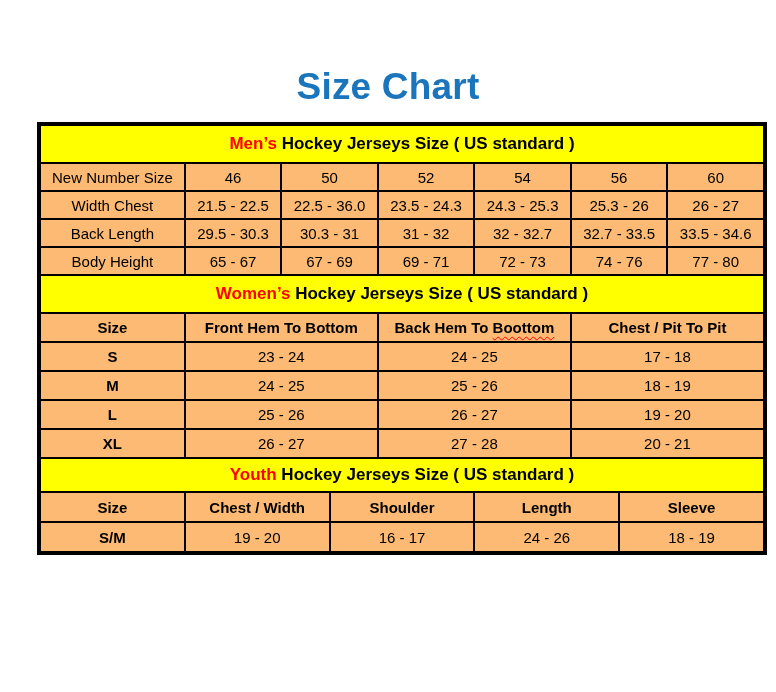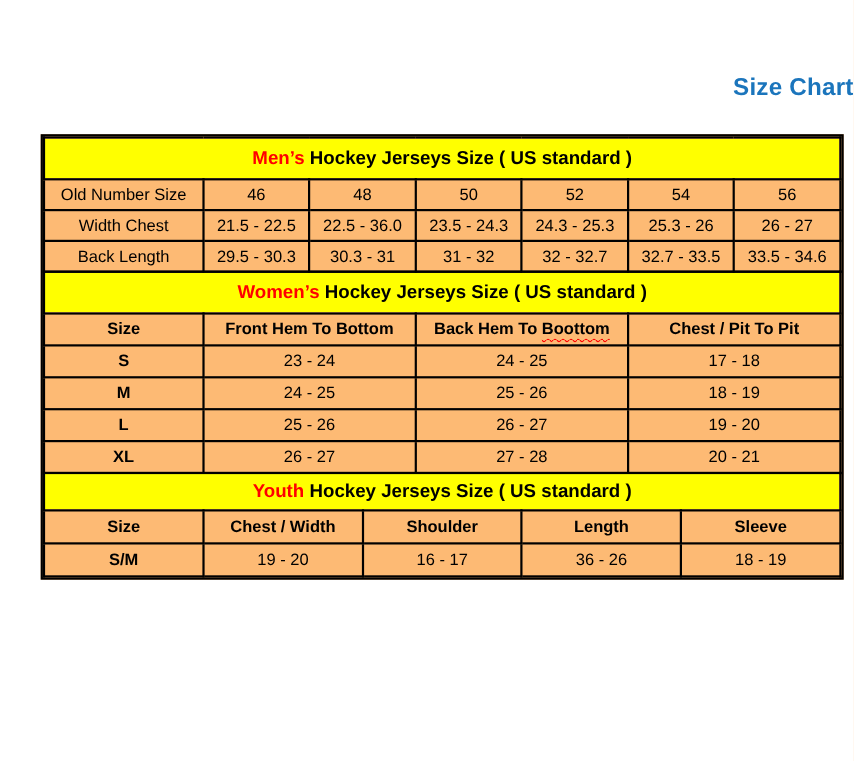--- a/index.html
+++ b/index.html
@@ -6,22 +6,22 @@
   html, body { background: #ffffff; }
   body {
     width: 776px; height: 692px;
     font-family: "Liberation Sans", sans-serif;
     color: #000;
   }
   .page { position: relative; width: 776px; height: 692px; background: #fff; overflow: hidden; }
 
   .page-title {
     position: absolute; top: 66px; left: 0; width: 100%;
-    text-align: right;
-    font-size: 22px; font-weight: bold;
+    text-align: center;
+    font-size: 37px; font-weight: bold;
     color: var(--title-blue, #1B75BC);
     letter-spacing: 0.2px;
   }
 
   .chart-wrap {
     position: absolute; top: 122px; left: 37px; width: 730px;
     border: 2px solid var(--border-black, #000);
     background: #fdba74;
   }
 
@@ -86,46 +86,55 @@
           <col class="c-data">
           <col class="c-data">
           <col class="c-data">
           <col class="c-data">
       </colgroup>
       <tbody>
           <tr class="band-row">
         <th colspan="7"><span class="hl">Men’s</span><span> Hockey Jerseys Size ( US standard )</span></th>
       </tr>
       <tr class="data-row">
-        <td class="rlabel">Old Number Size</td>
+        <td class="rlabel">New Number Size</td>
         <td>46</td>
-        <td>48</td>
         <td>50</td>
         <td>52</td>
         <td>54</td>
         <td>56</td>
+        <td>60</td>
       </tr>
       <tr class="data-row">
         <td class="rlabel">Width Chest</td>
         <td>21.5 - 22.5</td>
         <td>22.5 - 36.0</td>
         <td>23.5 - 24.3</td>
         <td>24.3 - 25.3</td>
         <td>25.3 - 26</td>
         <td>26 - 27</td>
       </tr>
       <tr class="data-row">
         <td class="rlabel">Back Length</td>
         <td>29.5 - 30.3</td>
         <td>30.3 - 31</td>
         <td>31 - 32</td>
         <td>32 - 32.7</td>
         <td>32.7 - 33.5</td>
         <td>33.5 - 34.6</td>
       </tr>
+      <tr class="data-row">
+        <td class="rlabel">Body Height</td>
+        <td>65 - 67</td>
+        <td>67 - 69</td>
+        <td>69 - 71</td>
+        <td>72 - 73</td>
+        <td>74 - 76</td>
+        <td>77 - 80</td>
+      </tr>
     </tbody>
       </table>
 
     <table class="size-table womens">
       <colgroup>
         <col class="c-label">
           <col class="c-data">
           <col class="c-data">
           <col class="c-data">
       </colgroup>
@@ -182,20 +191,20 @@
         <th>Size</th>
         <th>Chest / Width</th>
         <th>Shoulder</th>
         <th>Length</th>
         <th>Sleeve</th>
       </tr>
       <tr class="data-row">
         <td class="rlabel-bold">S/M</td>
         <td>19 - 20</td>
         <td>16 - 17</td>
-        <td>36 - 26</td>
+        <td>24 - 26</td>
         <td>18 - 19</td>
       </tr>
     </tbody>
       </table>
 
   </div>
 </div>
 
 </body></html>

